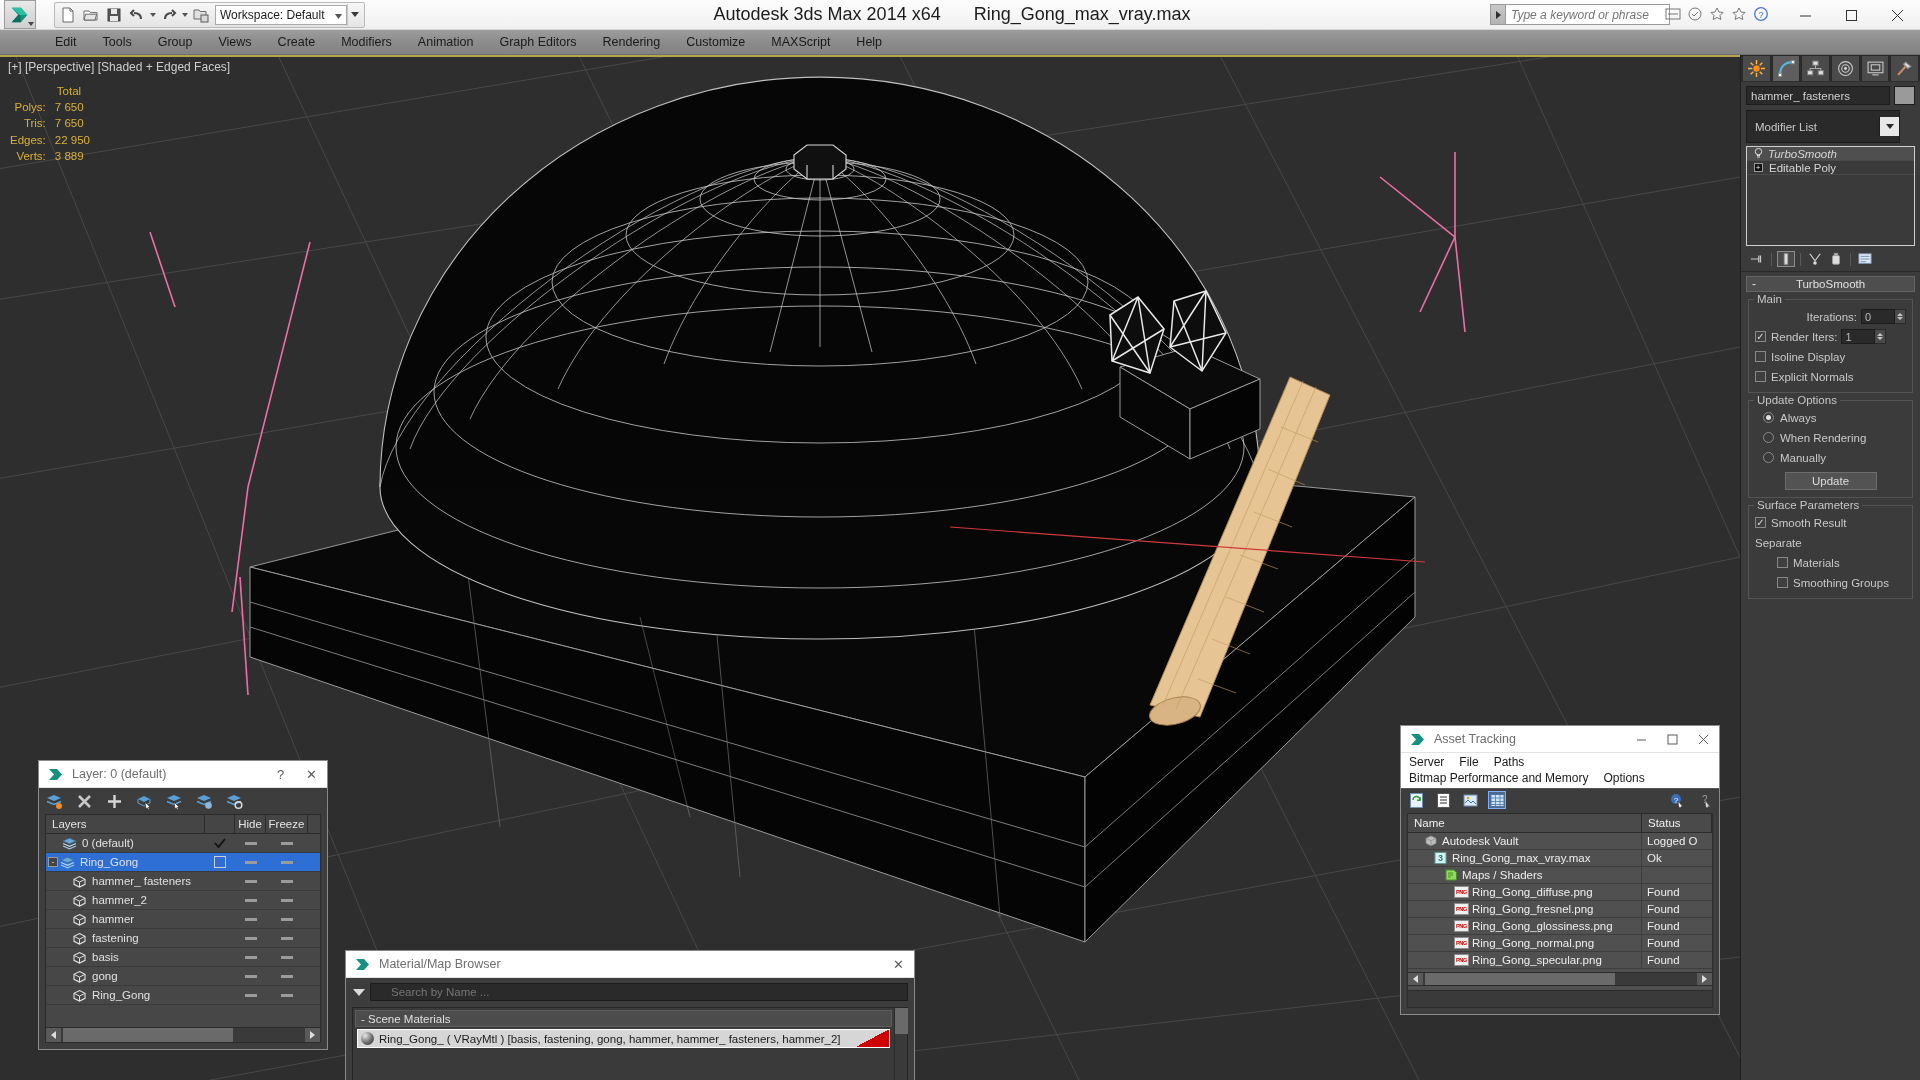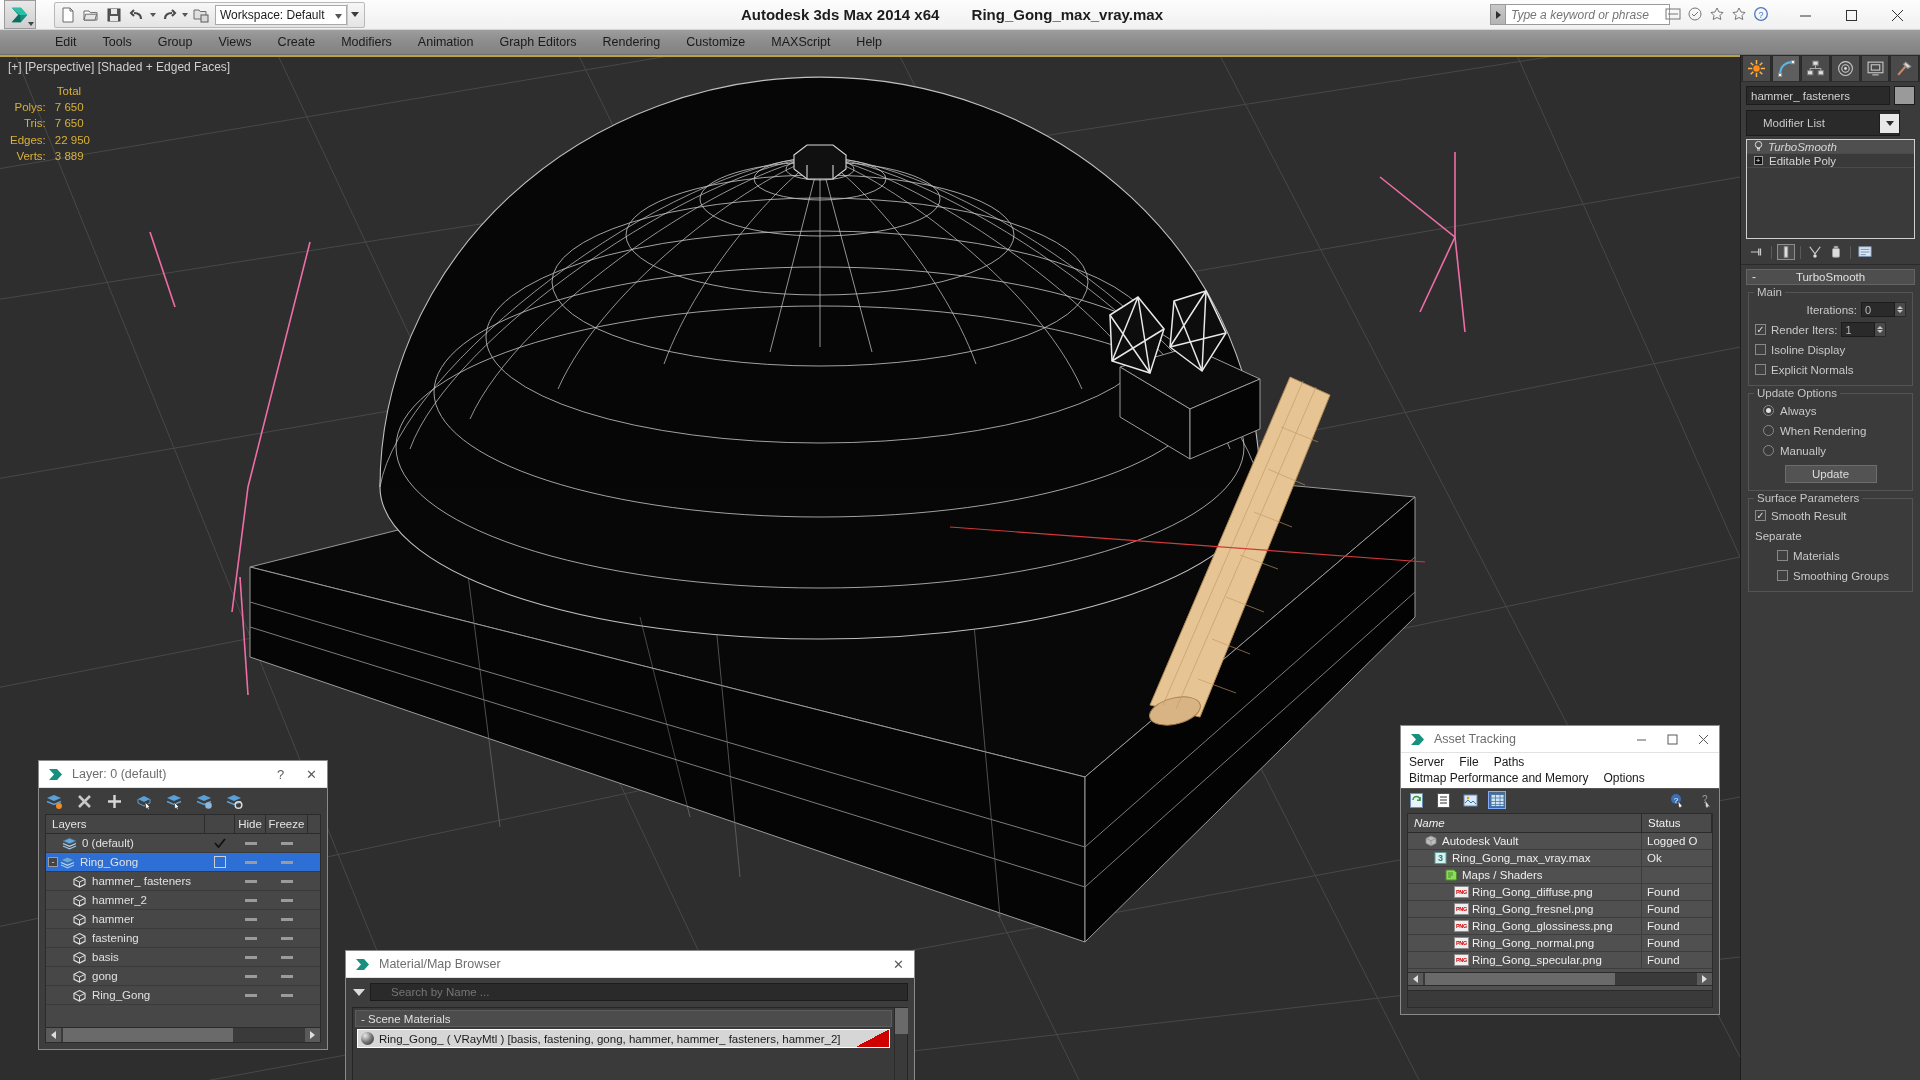--- a/index.html
+++ b/index.html
@@ -50,21 +50,21 @@
     height:20px; display:flex; align-items:center; padding:0 4px;
     border:1px solid #a9a9a9; background:#fff; margin-left:3px;
     font-size:12px; color:#1b1b1b; min-width:120px;
   }
   .ws-box .ws-caret { margin-left:auto; padding-left:10px; }
   .qat-dd { width:16px; height:22px; display:flex;align-items:center;justify-content:center;border-left:1px solid #c8c8c8;}
   .qat-dd i { width:0;height:0;border-left:4px solid transparent;border-right:4px solid transparent;border-top:5px solid #3a3a3a; }
 
   .app-title {
     position:absolute; left:0; right:16px; text-align:center;
-    font-size:15px; color:#1c1c1c; pointer-events:none;font-weight:bold;
+    font-size:18px; color:#1c1c1c; pointer-events:none;
   }
   .app-title span { margin:0 14px; }
 
   .searchwrap {
     position:absolute; right:250px; top:4px;
     display:flex; align-items:center; height:21px;
   }
   .search-tri {
     width:16px;height:21px;background:linear-gradient(#c9c9c9,#b4b4b4);
     border:1px solid #9a9a9a; display:flex;align-items:center;justify-content:center;
@@ -126,22 +126,22 @@
   }
   .cp-tab.active { background:#5e5e5e; }
   .cp-tab svg { width:17px;height:17px; }
   .cp-namerow { display:flex; align-items:center; padding:4px 5px 3px 5px; gap:4px; }
   .cp-namefield {
     flex:1; height:19px; background:#2a2a2a; border:1px solid #1c1c1c;
     color:#cfcfcf; font-size:11.5px; padding:0 4px; line-height:18px;
   }
   .cp-colorswatch { width:21px;height:19px;background:#9a9a9a;border:1px solid #1c1c1c; }
   .cp-modlist {
-    margin:2px 20px 0 5px; height:26px; background:#2a2a2a; border:1px solid #1c1c1c;
-    display:flex; align-items:center; color:#c9c9c9; font-size:11.5px; padding-left:16px;
+    margin:2px 20px 0 5px; height:33px; background:#2a2a2a; border:1px solid #1c1c1c;
+    display:flex; align-items:center; color:#c9c9c9; font-size:11.5px; padding-left:8px;
   }
   .cp-modlist .dd {
     margin-left:auto; width:20px;height:19px;background:#e8e8e8;border-left:1px solid #1c1c1c;
     display:flex;align-items:center;justify-content:center;
   }
   .cp-modlist .dd i { width:0;height:0;border-left:4px solid transparent;border-right:4px solid transparent;border-top:5px solid #2a2a2a; }
   .cp-stack {
     margin:3px 5px 0 5px; height:100px; background:#3a3a3a;
     border:1px solid #cfcfcf; overflow:hidden;
   }
@@ -284,21 +284,21 @@
   .at-menu { background:#fff; padding:1px 0 2px 8px; }
   .at-menu .row1, .at-menu .row2 { display:flex; gap:6px; }
   .at-menu span { font-size:12px; color:#1a1a1a; padding:1px 9px 1px 0; }
   .at-toolbar { height:23px; background:#3d3d3d; display:flex; align-items:center; padding:0 6px; gap:9px; border-top:1px solid #555; }
   .at-toolbar .atb { width:18px;height:18px;display:flex;align-items:center;justify-content:center; }
   .at-toolbar .atb.active { border:1px solid #7faeff; background:#4f6888; }
   .at-toolbar svg { width:15px;height:15px; }
   .at-grid { margin:2px 6px 0 6px; border:1px solid #2b2b2b; height:184px; overflow:hidden; background:#505050; }
   .at-head { height:19px; display:flex; background:#4a4a4a; border-bottom:1px solid #2b2b2b; }
   .at-head .c { font-size:11.5px;color:#f0f0f0;padding-left:6px;line-height:18px;border-right:1px solid #2b2b2b; }
-  .at-head .cname { flex:1;font-style:italic; }
+  .at-head .cname { flex:1; }
   .at-head .cstat { width:70px; }
   .at-row { height:17px; display:flex; border-bottom:1px solid #3d3d3d; align-items:center; }
   .at-row .nm { flex:1; display:flex; align-items:center; font-size:11.5px; color:#eee; overflow:hidden; white-space:nowrap; border-right:1px solid #3d3d3d; height:17px; }
   .at-row .st { width:70px; font-size:11.5px; color:#eee; padding-left:5px; }
   .at-ico { width:14px;height:12px;margin-right:4px;flex:none; }
   .at-hscroll { position:absolute; left:6px; right:6px; bottom:28px; height:14px; background:#3a3a3a; border:1px solid #2b2b2b; display:flex; align-items:center; }
   .at-status { position:absolute; left:6px; right:6px; bottom:6px; height:18px; background:#3a3a3a; border:1px solid #2b2b2b; }
 
   .pngico {
     width:15px;height:12px;margin-right:3px;background:#efefef;border:1px solid #8d8d8d;

